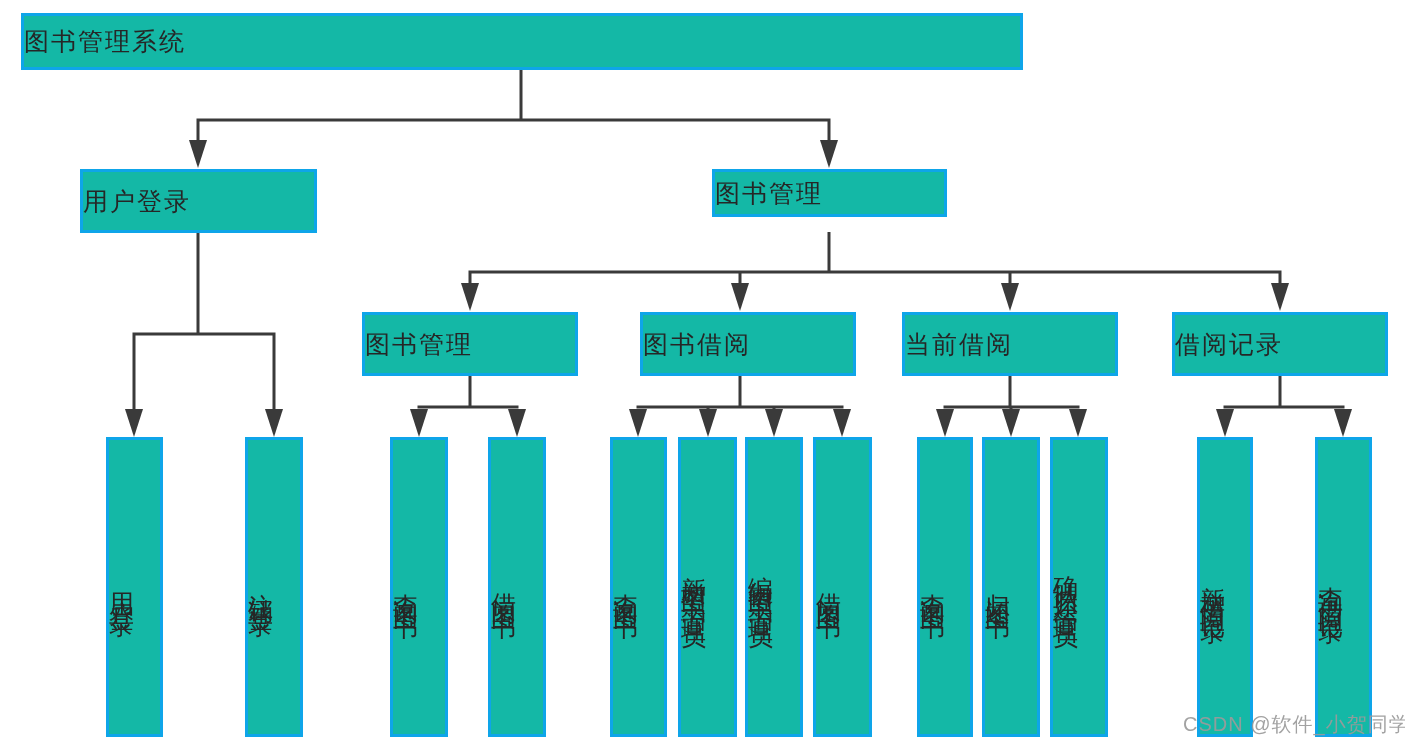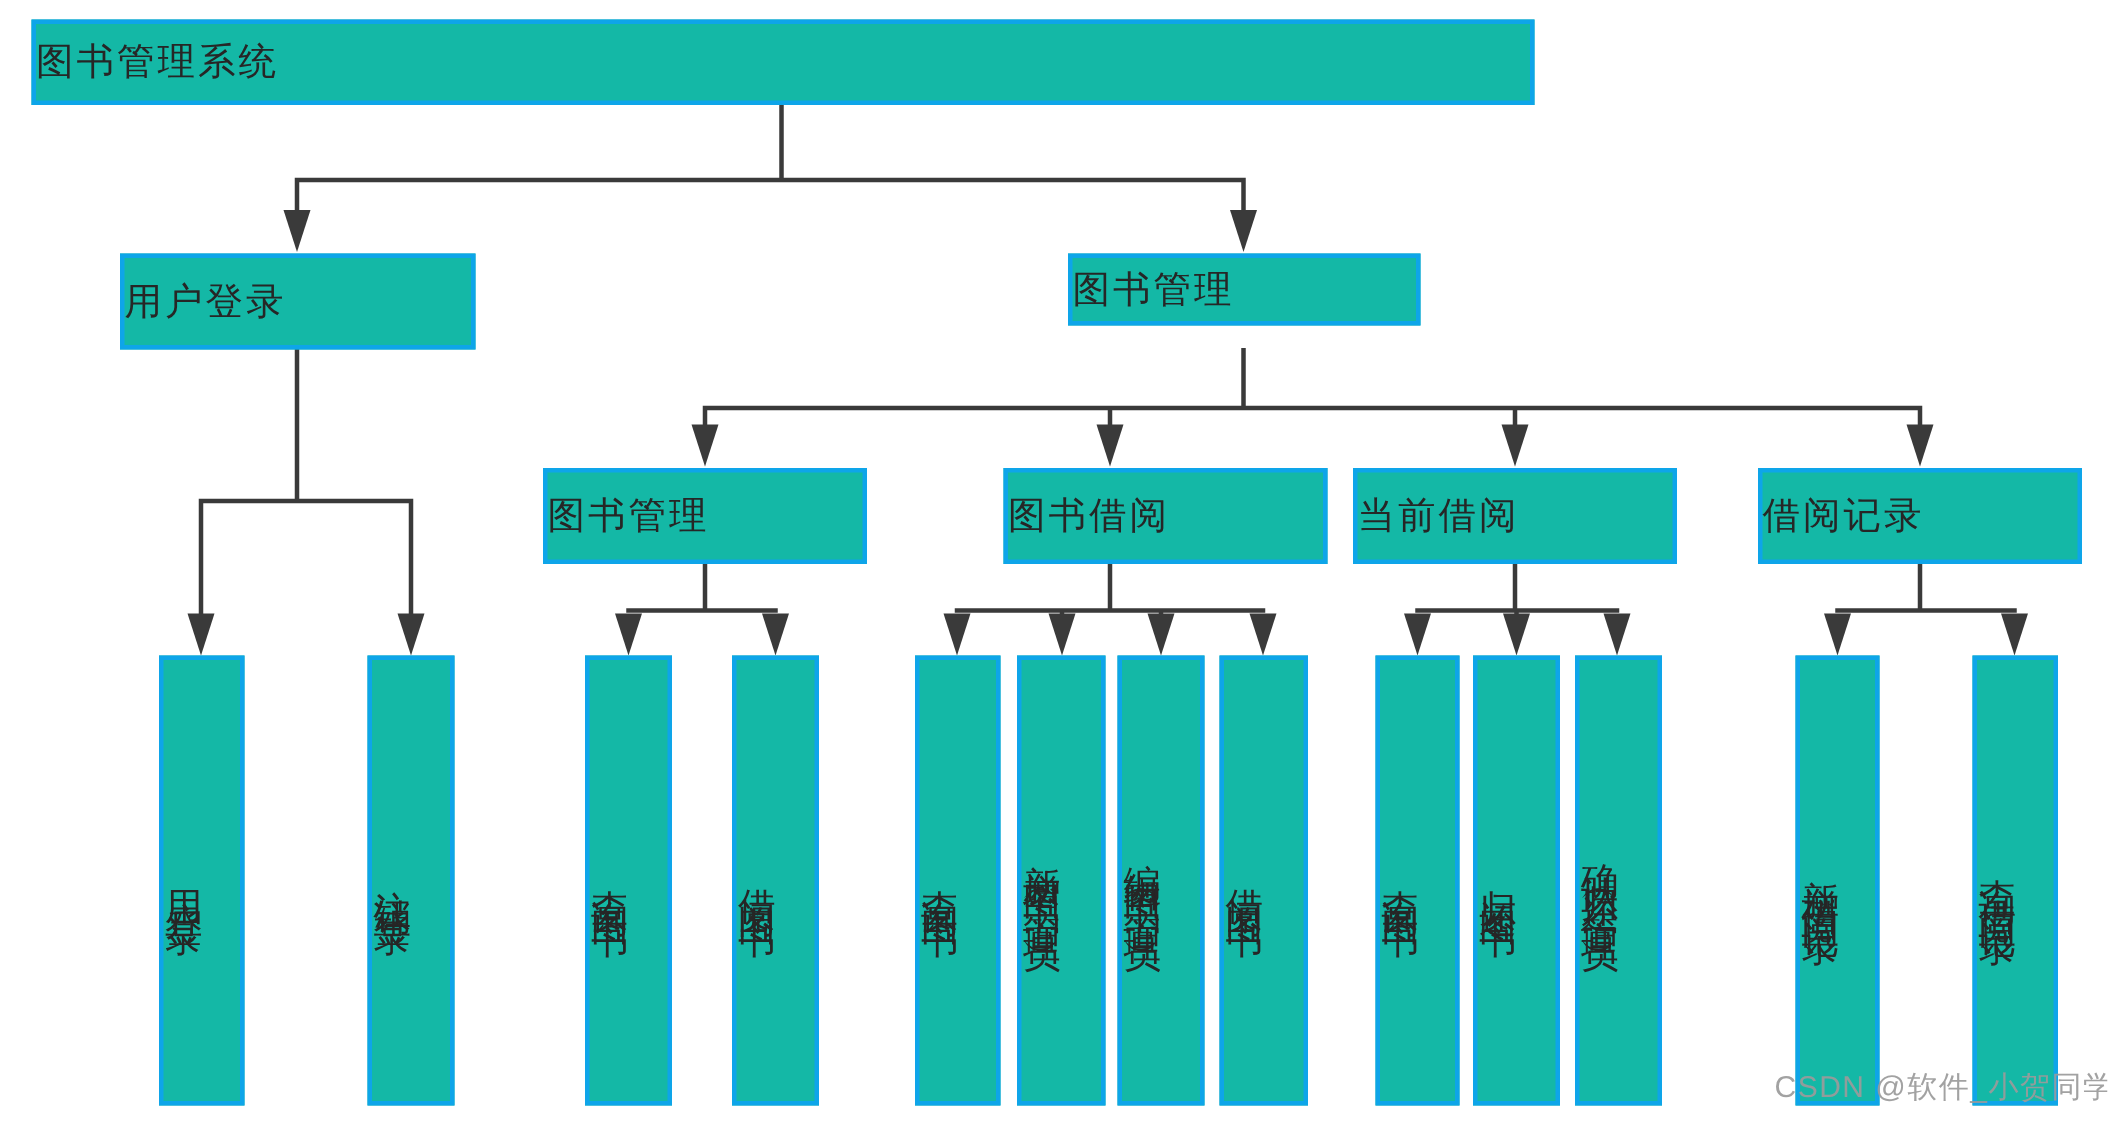--- a/index.html
+++ b/index.html
@@ -88,21 +88,21 @@
   <div class="node" style="left:80px; top:169px; width:237px; height:64px;">
     <span>用户登录</span>
   </div>
   <div class="node" style="left:712px; top:169px; width:235px; height:48px;">
     <span>图书管理</span>
   </div>
 
   <div class="node" style="left:362px; top:312px; width:216px; height:64px;">
     <span>图书管理</span>
   </div>
-  <div class="node" style="left:669px; top:312px; width:216px; height:64px;font-family:Liberation Serif, serif;">
+  <div class="node" style="left:640px; top:312px; width:216px; height:64px;font-family:Liberation Serif, serif;">
     <span>图书借阅</span>
   </div>
   <div class="node" style="left:1172px; top:312px; width:216px; height:64px;">
     <span>借阅记录</span>
   </div>
   <div class="node" style="left:902px; top:312px; width:216px; height:64px;">
     <span>当前借阅</span>
   </div>
 
   <div class="node leaf" style="left:106px; top:437px; width:57px; height:300px;">

